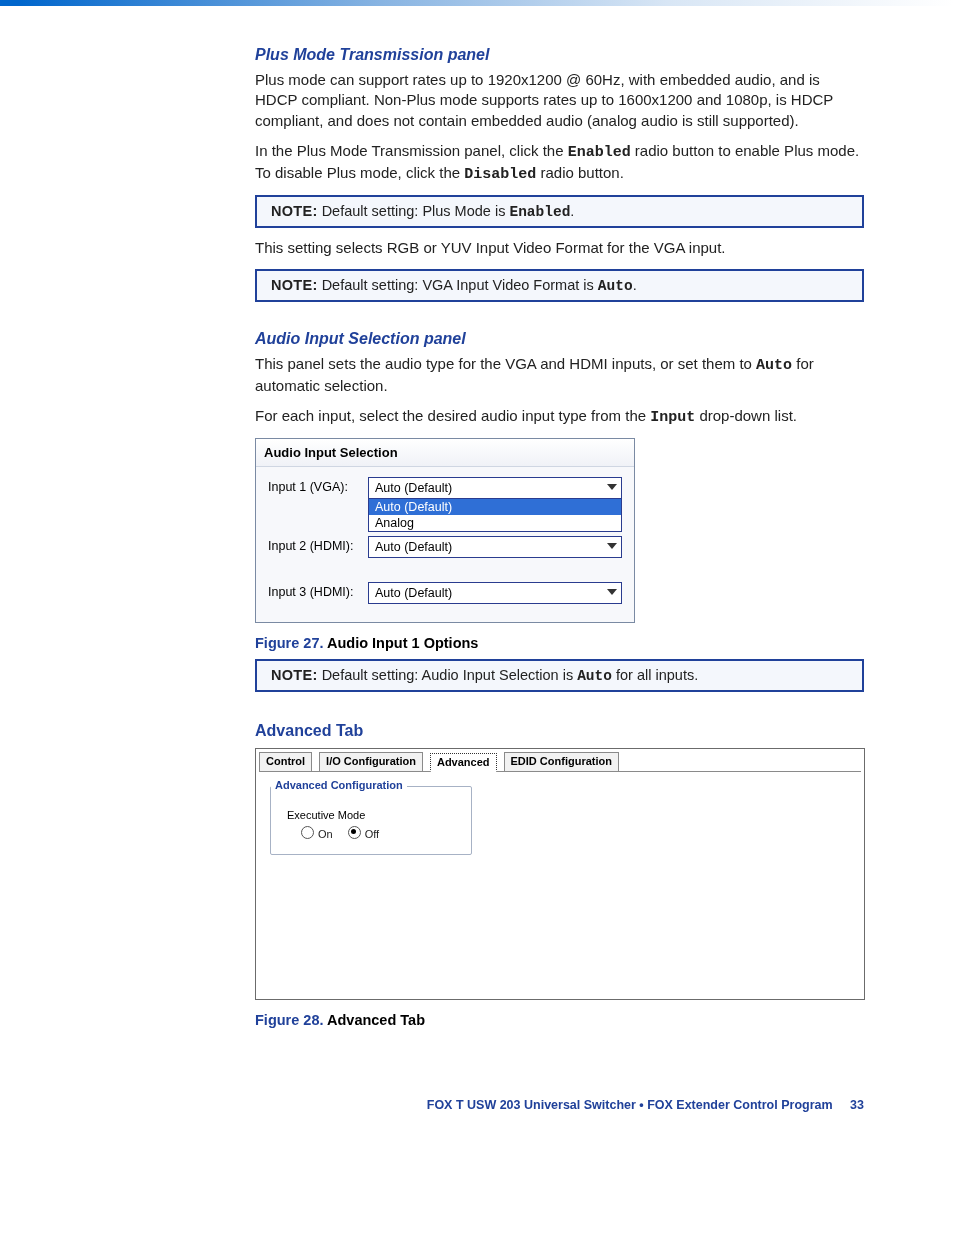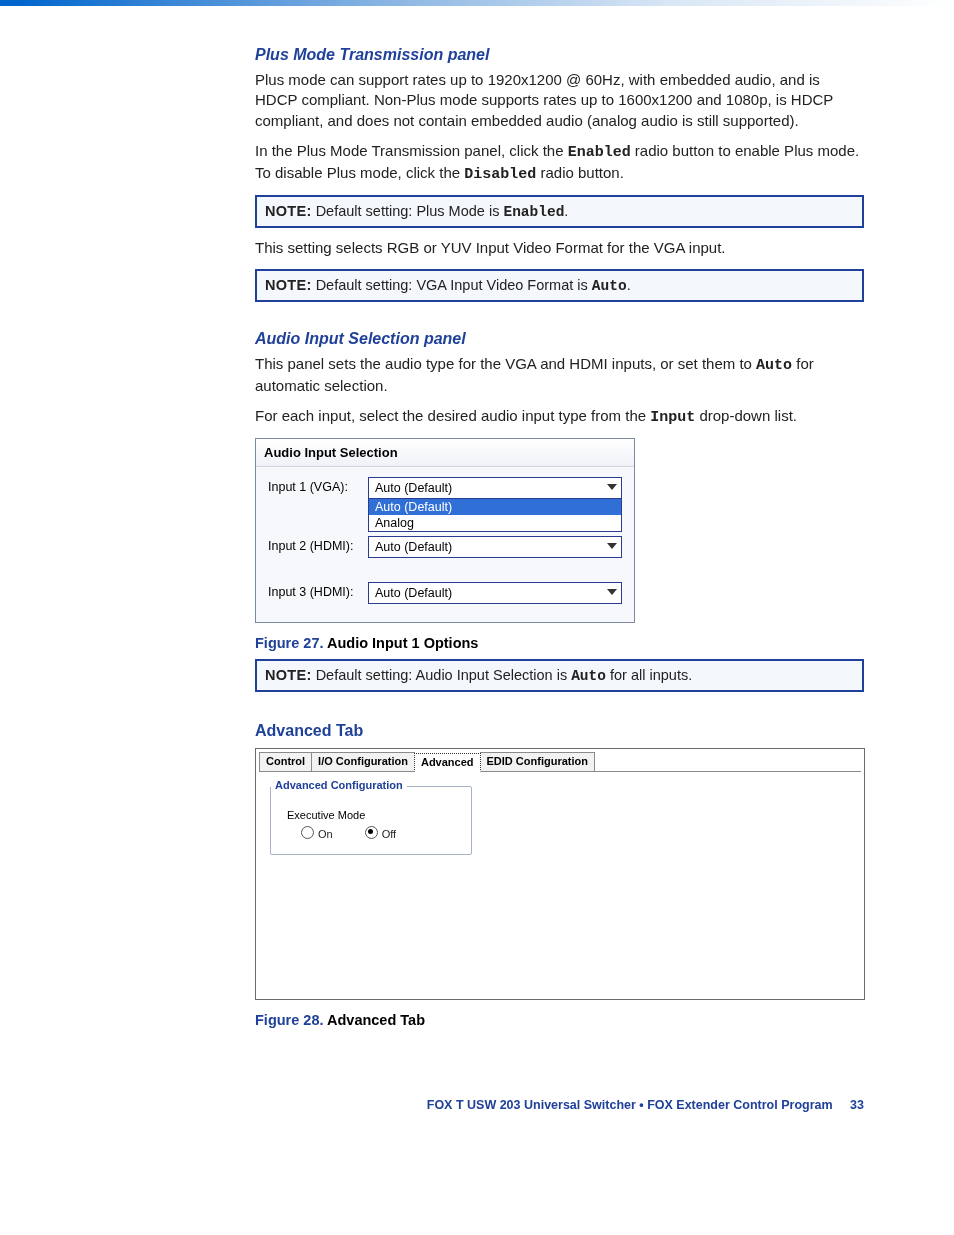--- a/index.html
+++ b/index.html
@@ -34,21 +34,21 @@
   }
   p.body {
     margin: 6px 0 10px 0;
     line-height: 1.35;
     color: #222;
   }
   .mono { font-family: "Courier New", monospace; font-weight: bold; }
   .note-box {
     border: 2px solid #20419a;
     background: #f4f7fc;
-    padding: 6px 8px;
+    padding: 6px 14px;
     margin: 8px 0 10px 0;
     font-size: 14.5px;
   }
   .note-box strong.note-label { font-weight: 900; letter-spacing: 0.3px; }
   .fig-caption {
     color: #20419a;
     font-weight: bold;
     margin: 12px 0 8px 0;
     font-size: 14.5px;
   }
@@ -98,21 +98,21 @@
   .tabpane {
     border:1px solid #6b6b6b;
     background:#fff;
     width:608px;
     height:250px;
     margin:4px 0 0 0;
     position:relative;
   }
   .tabs {
     display:flex;
-    gap:0;
+    gap:8px;
     font-size:11px;
     padding:3px 3px 0 3px;
     background:#fff;
   }
   .tab {
     border:1px solid #8a8a8a;
     border-bottom:none;
     padding:2px 6px 3px 6px;
     margin-right:-1px;
     background:#f2f2f2;
@@ -136,21 +136,21 @@
     font-size:11px;
   }
   .adv-group .legend {
     position:absolute; top:-8px; left:0; background:#fff; padding:0 4px;
     color:#20419a; font-weight:bold; font-size:11px;
   }
   .adv-sub {
     margin-left:6px;
   }
   .adv-sub-title { font-size:11px; color:#000; margin-bottom:4px; }
-  .radio-row { display:flex; gap:32px; margin-left:14px; font-size:11px; align-items:center;}
+  .radio-row { display:flex; gap:15px; margin-left:14px; font-size:11px; align-items:center;}
   .radio { width:11px;height:11px;border:1px solid #555;border-radius:50%; display:inline-block; margin-right:4px; position:relative; top:1px; background:#fff;}
   .radio.checked::after{content:"";position:absolute;left:2px;top:2px;width:5px;height:5px;border-radius:50%;background:#000;}
   .footer {
     margin-top:70px;
     padding: 0 90px 30px 0;
     text-align:right;
     font-size:12.5px;
   }
   .footer .doc-title { color:#20419a; font-weight:bold; }
   .footer .pnum { color:#20419a; font-weight:bold; margin-left:14px; }

